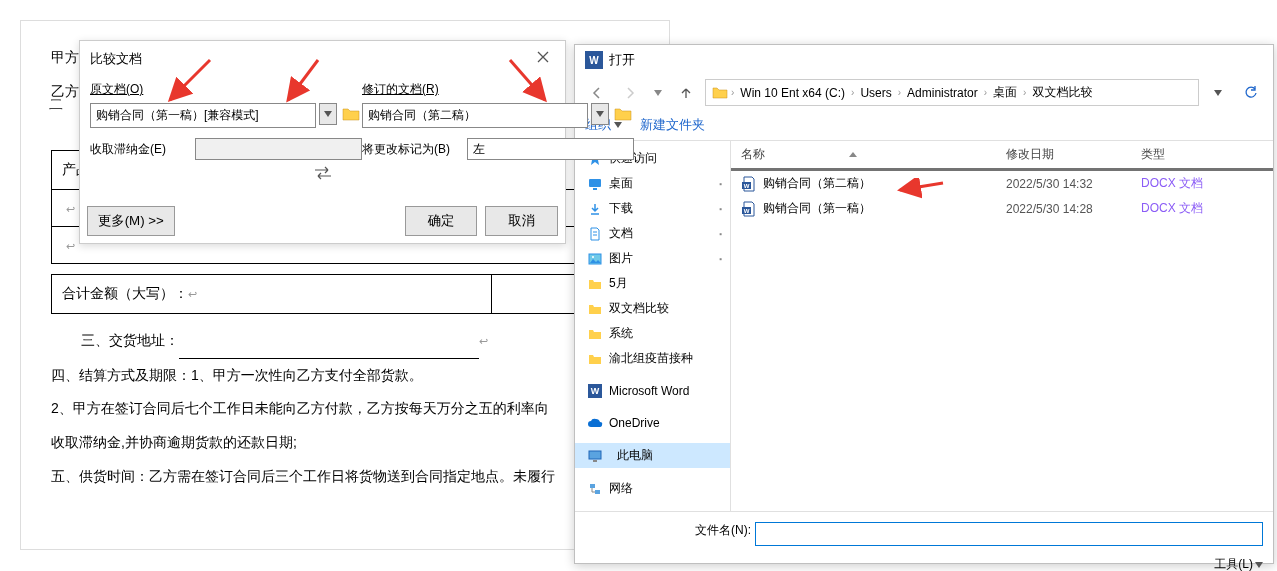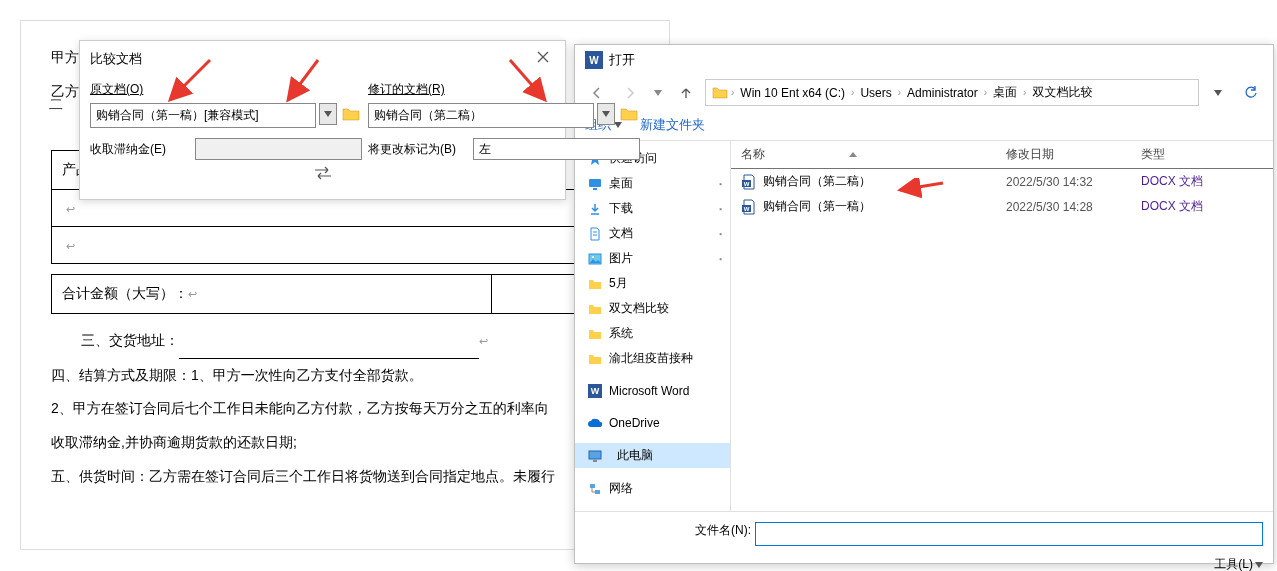--- a/index.html
+++ b/index.html
@@ -11,21 +11,21 @@
     .word-text { font-size: 14px; color: #000; line-height: 2.4; }
     .word-table { width: 100%; border-collapse: collapse; margin: 5px 0 10px 0; }
     .word-table td { border: 1px solid #000; padding: 10px 10px; font-size: 14px; }
     .para-mark { color: #999; font-size: 11px; }
     
     
     .compare-dialog { position: absolute; left: 79px; top: 40px; width: 487px; background: #fff; border: 1px solid #ccc; box-shadow: 0 2px 8px rgba(0,0,0,0.15); z-index: 10; }
     .cd-title { display: flex; justify-content: space-between; align-items: center; padding: 8px 10px; font-size: 13px; }
     .cd-close { cursor: pointer; padding: 2px 6px; }
     .cd-body { padding: 5px 10px 10px 10px; }
-    .cd-cols { display: flex; gap: 6px; }
+    .cd-cols { display: flex; gap: 0; }
     .cd-col { flex: 1; }
     .cd-col-label { font-size: 12px; margin-bottom: 5px; text-decoration: underline; }
     .cd-select-row { display: flex; align-items: flex-start; gap: 3px; margin-bottom: 10px; }
     .cd-select { flex: 1; border: 1px solid #888; background: #fff; padding: 3px 5px; font-size: 12px; }
     .cd-drop { width: 18px; height: 22px; border: 1px solid #888; background: #e8e8e8; cursor: pointer; display: flex; align-items: center; justify-content: center; }
     .cd-folder { width: 22px; height: 22px; cursor: pointer; display: flex; align-items: center; justify-content: center; }
     .cd-label-row { display: flex; align-items: center; gap: 5px; }
     .cd-label-text { font-size: 12px; width: 100px; }
     .cd-input { flex: 1; border: 1px solid #888; padding: 3px 5px; font-size: 12px; height: 22px; }
     .cd-input-disabled { background: #f0f0f0; }
@@ -50,28 +50,28 @@
     .od-bc-sep { color: #999; font-size: 10px; }
     .od-toolbar { display: flex; align-items: center; padding: 6px 10px; border-bottom: 1px solid #e0e0e0; gap: 18px; font-size: 13px; color: #1e66cc; }
     .od-toolbar-item { cursor: pointer; display: flex; align-items: center; gap: 3px; font-family: Liberation Serif, serif; }
     .od-main { display: flex; height: 370px; }
     .od-sidebar { width: 156px; border-right: 1px solid #e0e0e0; padding: 5px 0; overflow-y: auto; font-size: 12px; }
     .od-sb-item { display: flex; align-items: center; padding: 4px 12px; cursor: pointer; gap: 6px; position: relative; }
     .od-sb-item.selected { background: #cde8ff; }
     .od-sb-pin { position: absolute; right: 8px; color: #888; font-size: 10px; }
     .od-sb-icon { width: 16px; height: 16px; display: flex; align-items: center; justify-content: center; }
     .od-filelist { flex: 1; }
-    .od-fl-header { display: flex; border-bottom: 1px solid #737373; padding: 5px 0; font-size: 12px; color: #444; }
+    .od-fl-header { display: flex; border-bottom: 3px solid #737373; padding: 5px 0; font-size: 12px; color: #444; }
     .od-fl-col-name { width: 275px; padding-left: 10px; display: flex; align-items: center; gap: 4px; }
     .od-fl-col-date { width: 135px; }
     .od-fl-col-type { width: 120px; }
     .od-fl-row { display: flex; padding: 4px 0; cursor: pointer; font-size: 12px; align-items: center; }
     .od-fl-name { width: 275px; padding-left: 10px; display: flex; align-items: center; gap: 6px; }
     .od-fl-date { width: 135px; color: #555; }
-    .od-fl-type { width: 120px; color: #4c1d95; }
+    .od-fl-type { width: 120px; color: #8b5cf6; }
     .od-doc-icon { width: 16px; height: 16px; display: flex; align-items: center; justify-content: center; }
     .od-bottom { border-top: 1px solid #e0e0e0; padding: 10px; }
     .od-filename-row { display: flex; align-items: flex-start; }
     .od-filename-label { font-size: 12px; padding-right: 4px; }
     .od-filename-input { flex: 1; border: 1px solid #0078d7; padding: 4px 6px; font-size: 12px; height: 24px; }
     .od-tools-row { text-align: right; padding-top: 10px; }
     .od-tools { cursor: pointer; font-size: 12px; display: inline-flex; align-items: center; gap: 2px; }
     .folder-yellow { fill: #ffd04c; }
   </style>
 </head>
@@ -167,20 +167,27 @@
         </div>
       </div>
     </div>
     <div class="cd-swap-row">
       <span class="cd-swap">
         <svg width="22" height="14" viewBox="0 0 22 14">
           <path d="M3 4 L16 4 M16 4 L13 1 M16 4 L13 7" stroke="#555" stroke-width="1.2" fill="none"></path>
           <path d="M19 10 L6 10 M6 10 L9 7 M6 10 L9 13" stroke="#555" stroke-width="1.2" fill="none"></path>
         </svg>
       </span>
+    </div>
+  </div>
+  <div class="cd-buttons">
+    <button class="cd-more">更多(M) &gt;&gt;</button>
+    <div class="cd-btn-group">
+      <button class="cd-btn">确定</button>
+      <button class="cd-btn">取消</button>
     </div>
   </div>
 </div>
 
 <svg class="arrow" style="left:160px; top:55px;" width="60" height="55">
   <defs>
       <marker id="ah1" markerWidth="8" markerHeight="8" refX="7" refY="4" orient="auto">
         <path d="M0 0 L8 4 L0 8 Z" fill="#e8372d"></path>
       </marker>
     </defs>

